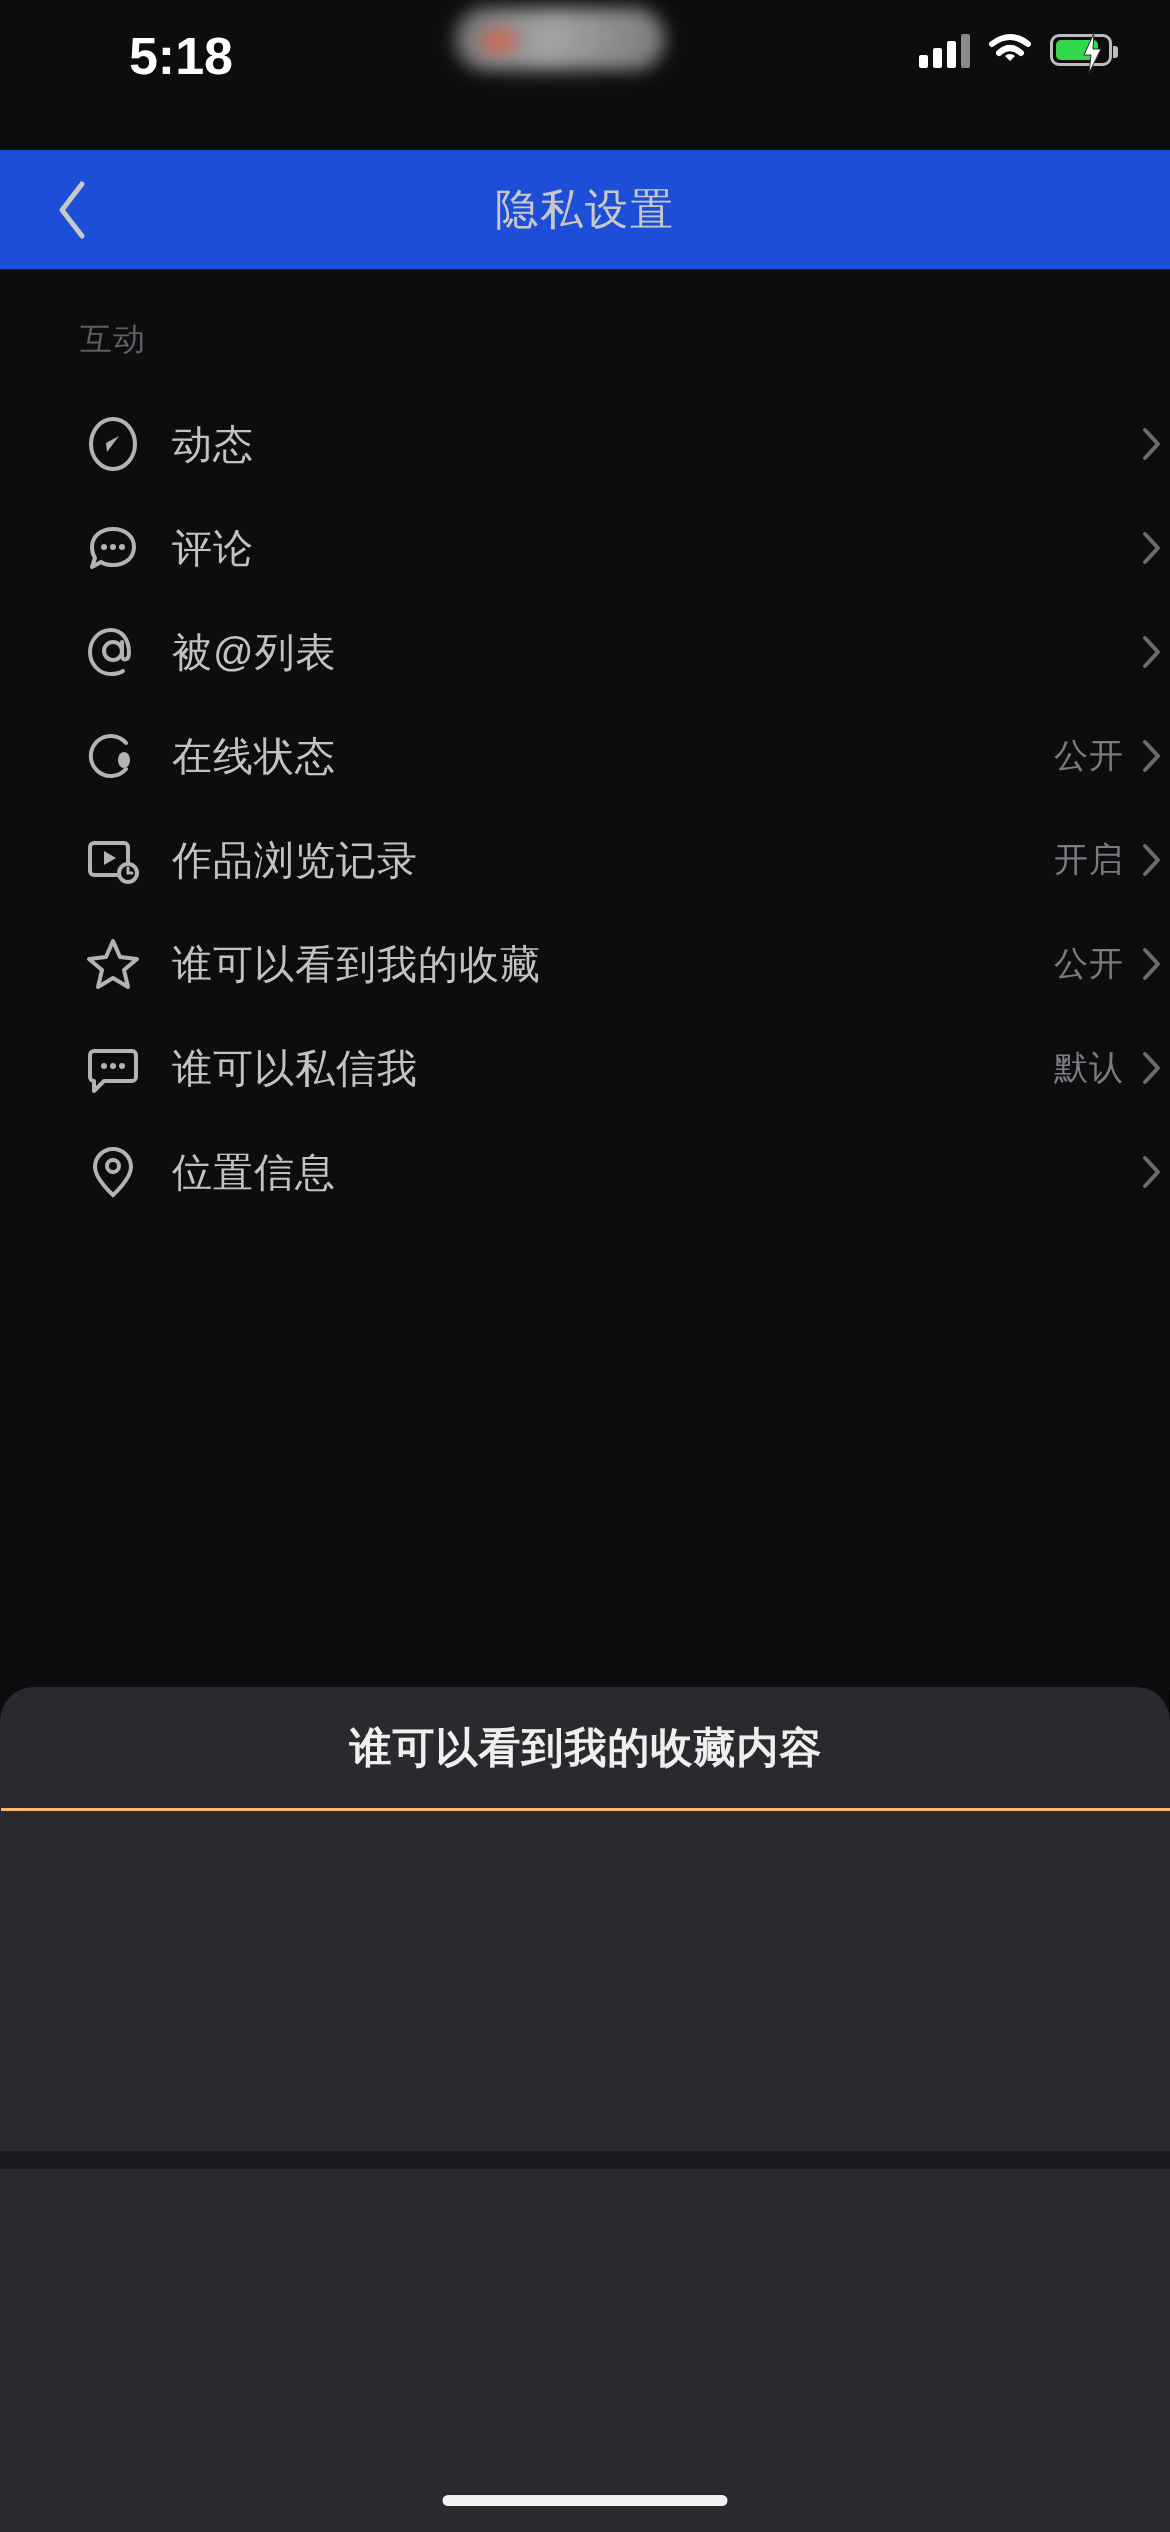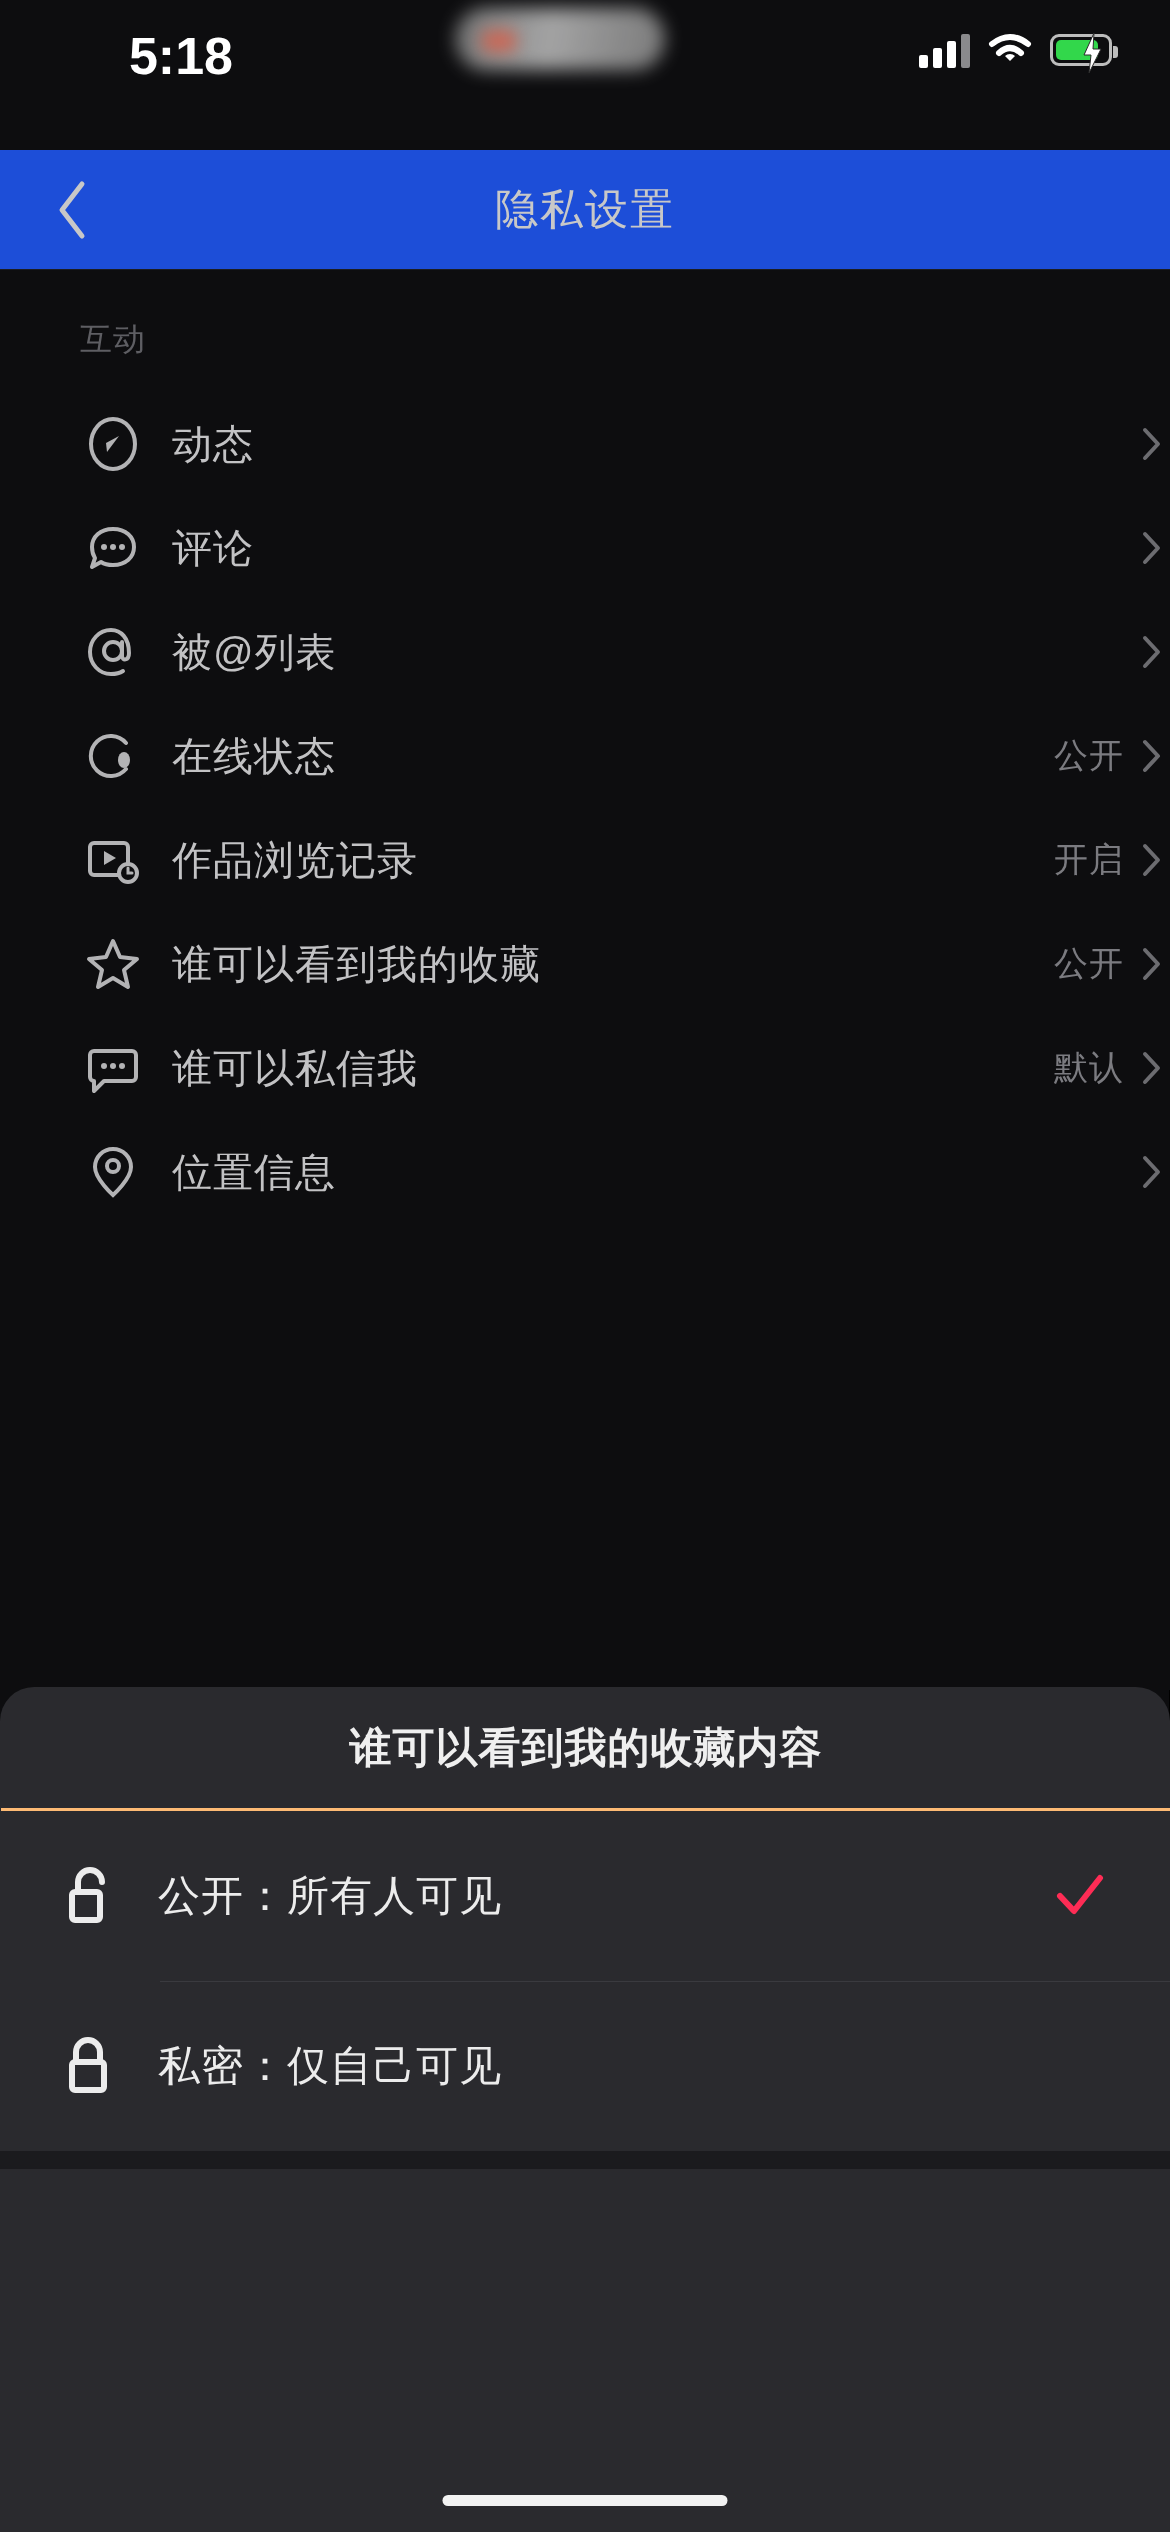--- a/index.html
+++ b/index.html
@@ -289,48 +289,19 @@
       </div>
 
     </div>
   </div>
 
   <div class="scrim"></div>
 
   <div class="sheet">
     <div class="sheet-title">谁可以看到我的收藏内容</div>
 
-    <div style="position:absolute;top:124px;left:0;width:1170px;">
-
-      <div class="sheet-opt">
-        <span class="opt-icon">
-          <svg width="52" height="64" viewBox="0 0 52 64">
-            <path d="M14 28 v-10 a12 12 0 0 1 24 0" stroke="#ececec" stroke-width="6" fill="none" stroke-linecap="round"></path>
-            <rect x="8" y="28" width="28" height="28" rx="3" stroke="#ececec" stroke-width="6" fill="none"></rect>
-          </svg>
-        </span>
-        <span class="opt-label">公开：所有人可见</span>
-        <span class="opt-check">
-          <svg width="56" height="56" viewBox="0 0 56 56">
-            <path d="M8 28 L22 43 L48 10" stroke="#FE2C55" stroke-width="6" fill="none" stroke-linecap="round" stroke-linejoin="round"></path>
-          </svg>
-        </span>
-      </div>
-
-      <div class="sheet-opt">
-        <span class="opt-icon">
-          <svg width="52" height="64" viewBox="0 0 52 64">
-            <path d="M12 28 v-10 a12 12 0 0 1 24 0 v10" stroke="#ececec" stroke-width="6" fill="none" stroke-linecap="round"></path>
-            <rect x="8" y="28" width="32" height="28" rx="3" stroke="#ececec" stroke-width="6" fill="none"></rect>
-          </svg>
-        </span>
-        <span class="opt-label">私密：仅自己可见</span>
-        <span class="opt-check"></span>
-      </div>
-
-    </div>
 
     <div class="sheet-gap" style="top:464px;"></div>
 
     <div class="home-ind"></div>
   </div>
 
 </div>
 
 </body></html>

